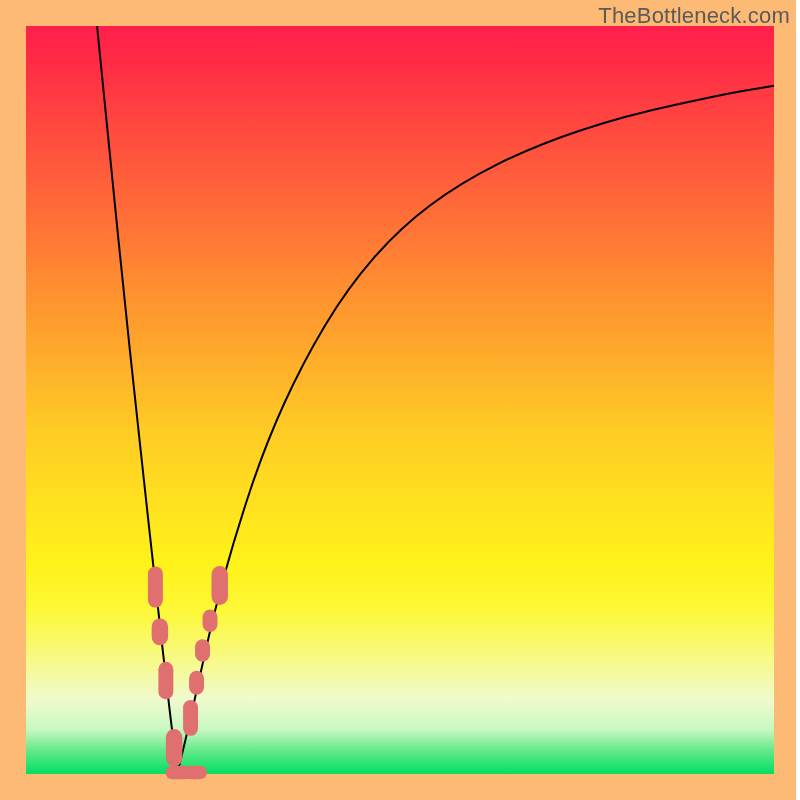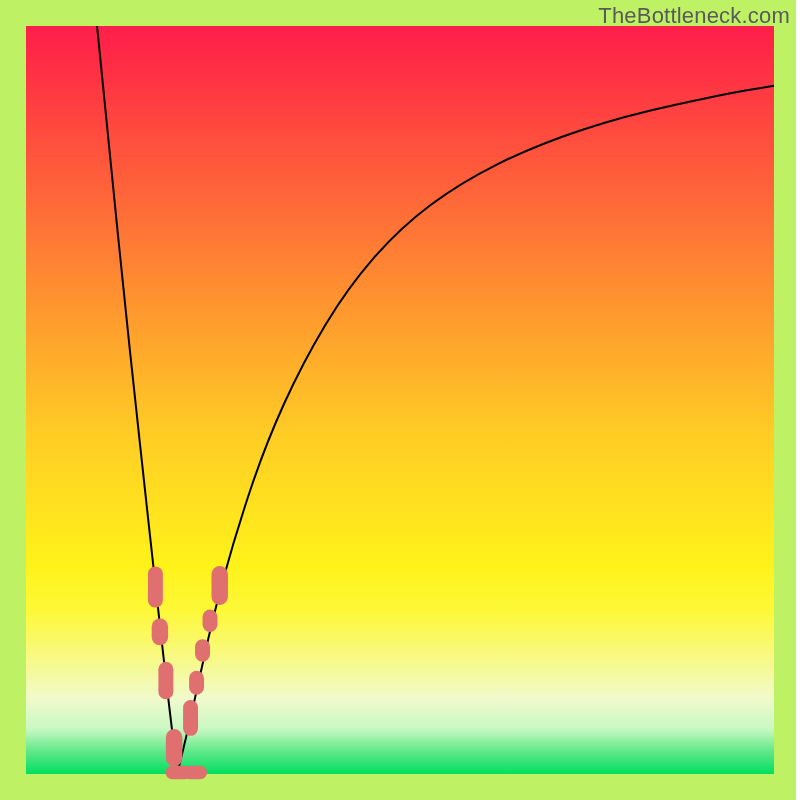--- a/index.html
+++ b/index.html
@@ -6,21 +6,21 @@
     margin: 0;
     padding: 0;
     width: 800px;
     height: 800px;
     overflow: hidden;
     font-family: Arial, Helvetica, sans-serif;
   }
   .container {
     width: 796px;
     height: 800px;
-    background: #bef264;
+    background: #fdba74;
     position: relative;
   }
   .plot-area {
     position: absolute;
     left: 26px;
     top: 26px;
     width: 748px;
     height: 748px;
     background: linear-gradient(
       to bottom,

